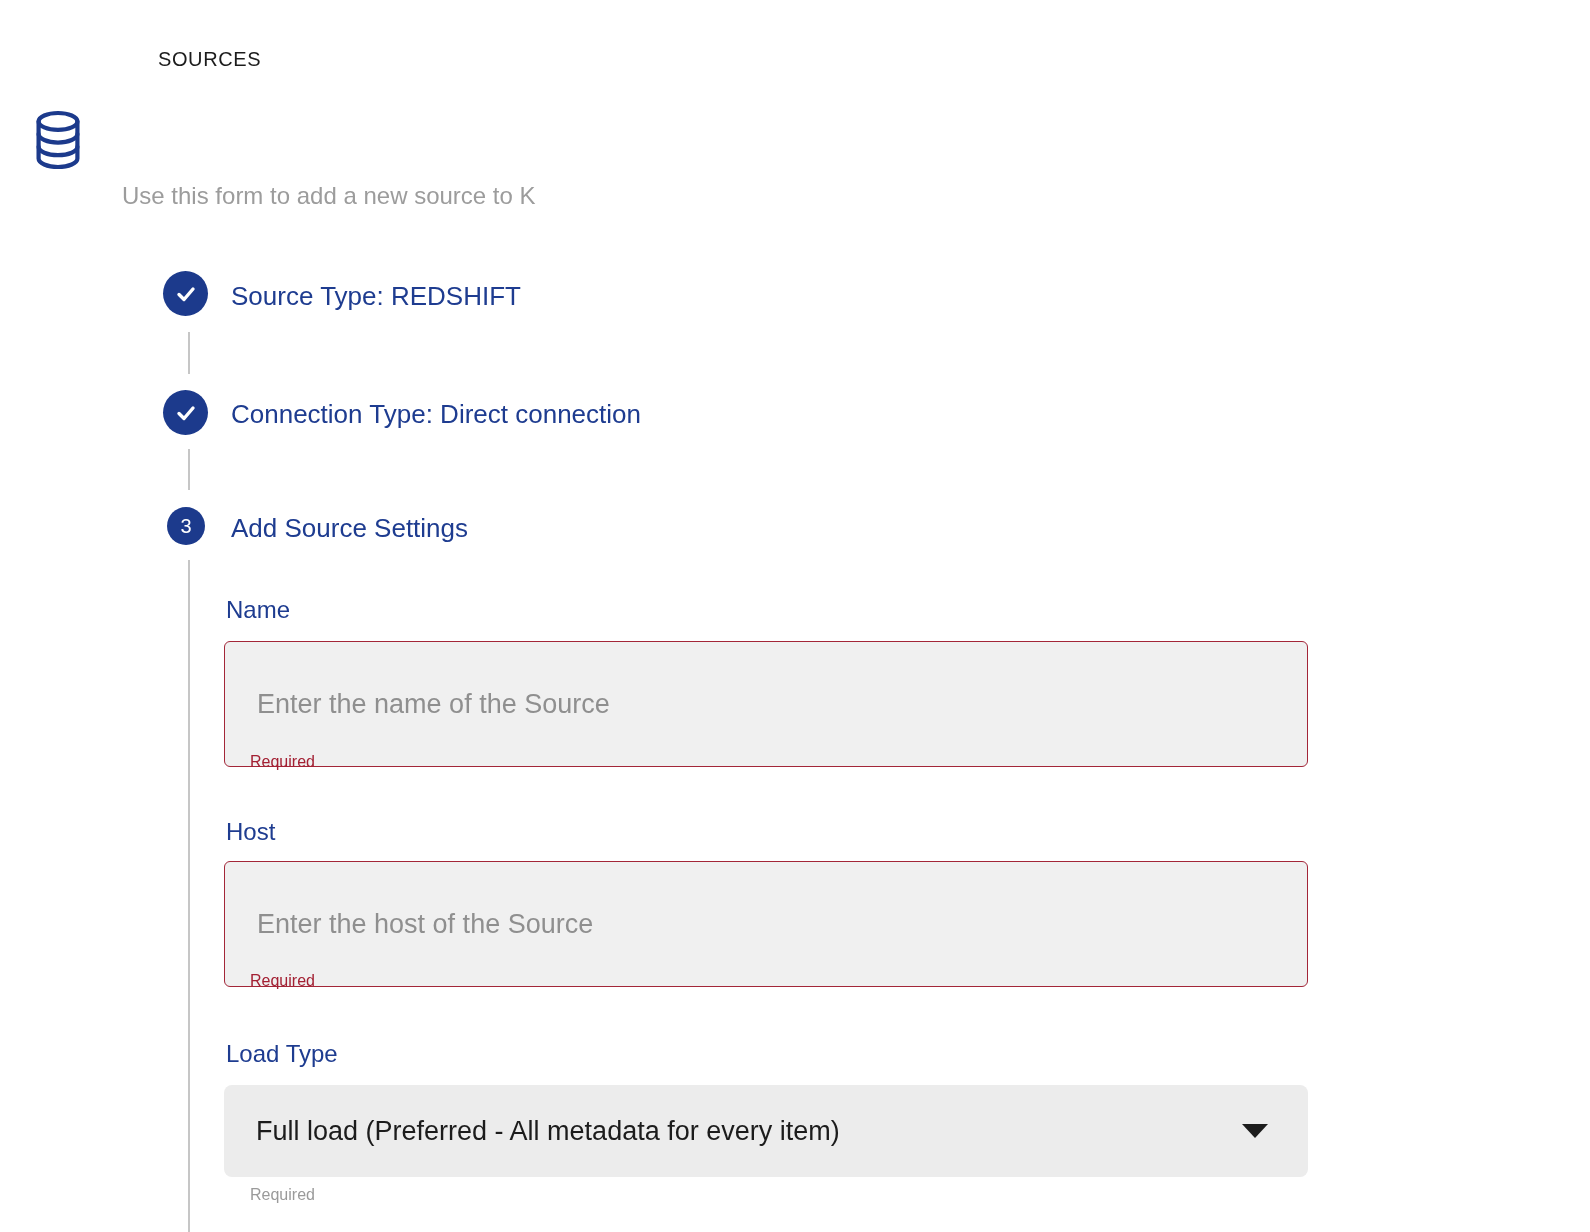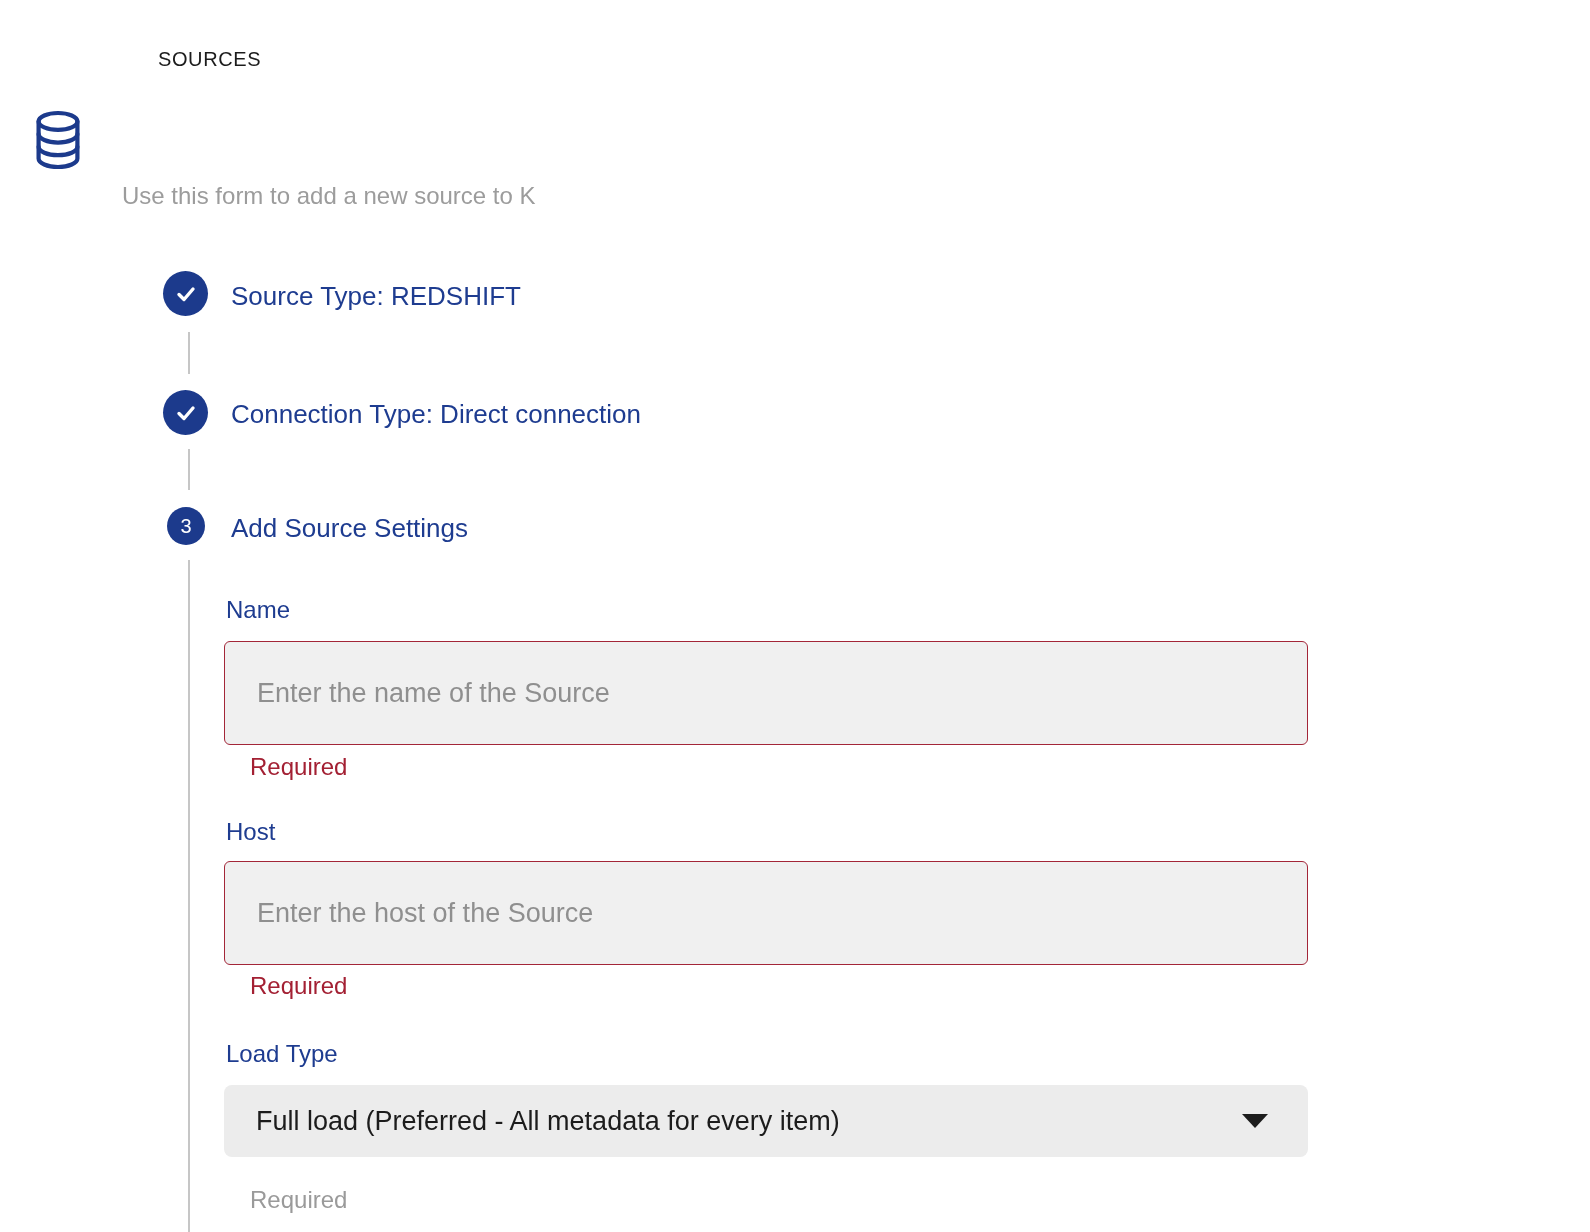--- a/index.html
+++ b/index.html
@@ -57,45 +57,45 @@
   #connector-1 { top: 332px; height: 42px; }
   #connector-2 { top: 449px; height: 41px; }
   #connector-3 { top: 560px; height: 672px; width: 1.5px; }
 
   
   .field-label {
     position: absolute; left: 226px;
     font-size: 24px; font-weight: 500; color: #1e3c90;
   }
   .text-input {
-    position: absolute; left: 224px; width: 1084px; height: 104px;
+    position: absolute; left: 224px; width: 1084px; height: 126px;
     background: #f0f0f0;
     border: 1.5px solid #a32638; border-radius: 6px;
     padding: 0 32px;
     font-family: "Liberation Sans", sans-serif;
     font-size: 27px; color: #1f1f1f;
     outline: none;
   }
   .text-input::placeholder { color: #8f8f8f; opacity: 1; }
 
-  .helper-text { position: absolute; left: 250px; font-size: 24px; }
+  .helper-text { position: absolute; left: 250px; font-size: 16px; }
   .helper-text.error { color: #a32033; }
   .helper-text.normal { color: #9a9a9a; }
 
   #name-label  { top: 596px; }
   #name-input  { top: 641px; }
   #name-helper { top: 753px; }
 
   #host-label  { top: 818px; }
   #host-input  { top: 861px; }
   #host-helper { top: 972px; }
 
   #loadtype-label { top: 1040px; }
   .select-box {
-    position: absolute; left: 224px; top: 1085px; width: 1084px; height: 72px;
+    position: absolute; left: 224px; top: 1085px; width: 1084px; height: 92px;
     background: #ececec; border-radius: 8px;
     display: flex; align-items: center;
     padding: 0 40px 0 32px;
     cursor: pointer;
   }
   .select-value { font-size: 27px; color: #1c1c1c; flex: 1; white-space: nowrap; overflow: hidden; }
   .caret-down {
     width: 0; height: 0; margin-left: 16px;
     border-left: 13px solid transparent;
     border-right: 13px solid transparent;

